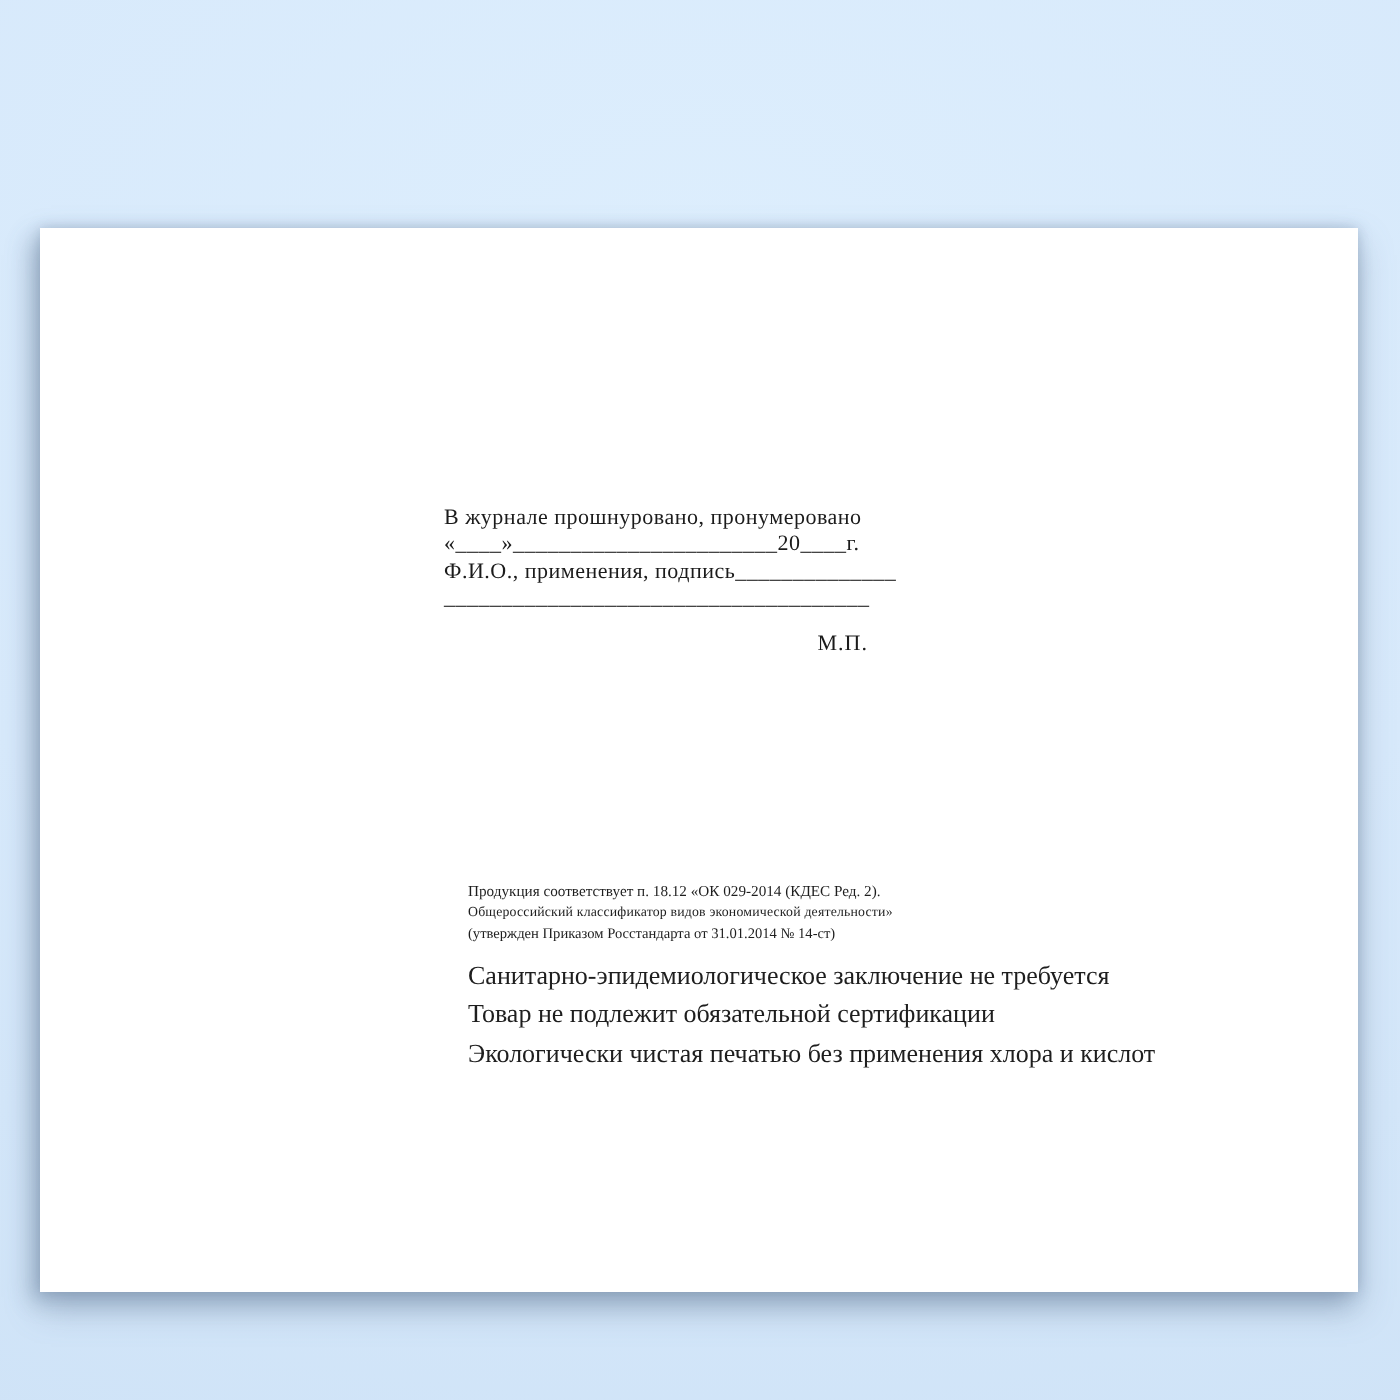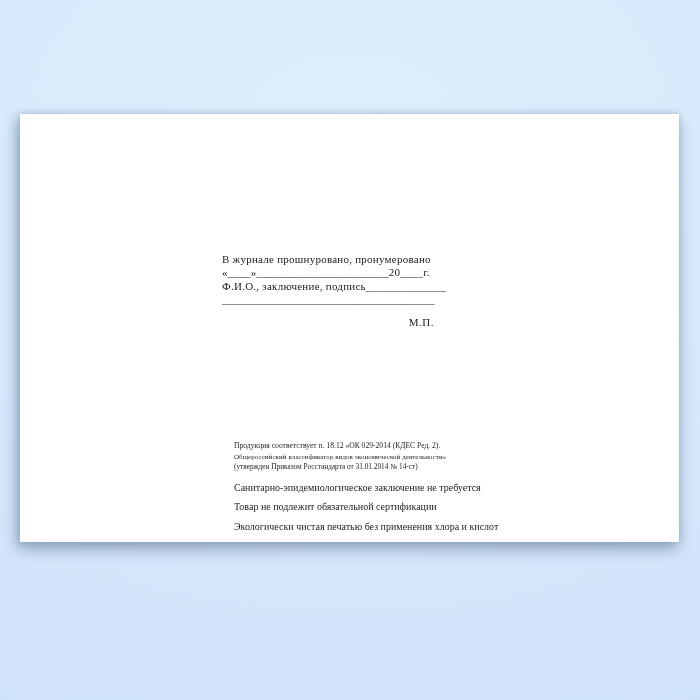--- a/index.html
+++ b/index.html
@@ -16,21 +16,21 @@
   .scene {
     position: relative;
     width: 700px;
     height: 700px;
   }
   .page {
     position: absolute;
     left: 20px;
     top: 114px;
     width: 659px;
-    height: 428px;
+    height: 532px;
     background: #ffffff;
     box-shadow:
       0 0 6px rgba(104, 126, 156, 0.35),
       -5px 5px 10px rgba(104, 126, 156, 0.32),
       0 8px 16px rgba(104, 126, 156, 0.42);
   }
 
   
   .stamp-block {
     position: absolute;
@@ -56,21 +56,21 @@
     left: 202px;
     top: 327px;
     width: 216px;
     color: #1e1e1e;
     white-space: nowrap;
     margin-left: 12px;
   }
   .cl1 { font-size: 7.6px; line-height: 10.5px; }
   .cl2 { font-size: 6.9px; line-height: 10.5px; letter-spacing: 0.1px; }
   .cl3 { font-size: 7.3px; line-height: 10.5px; }
-  .statement { font-size: 10px; line-height: 9px; }
+  .statement { font-size: 13px; line-height: 9px; }
   .s1 { margin-top: 10px; }
   .s2 { margin-top: 10.5px; }
   .s3 { margin-top: 10.5px; }
 
   .age-row {
     margin-top: 7px;
     margin-left: 3px;
     display: flex;
     align-items: flex-start;
   }
@@ -108,21 +108,21 @@
 </style>
 </head>
 <body>
 
 <div class="scene">
   <div class="page">
 
     <div class="stamp-block">
       <div>В журнале прошнуровано, пронумеровано</div>
       <div>«____»_______________________20____г.</div>
-      <div>Ф.И.О., заключение, подпись______________</div>
+      <div>Ф.И.О., применения, подпись______________</div>
       <div>_____________________________________</div>
       <div class="mp">М.П.</div>
     </div>
 
     <div class="compliance-block">
       <div class="cl1">Продукция соответствует п. 18.12 «ОК 029-2014 (КДЕС Ред. 2).</div>
       <div class="cl2">Общероссийский классификатор видов экономической деятельности»</div>
       <div class="cl3">(утвержден Приказом Росстандарта от 31.01.2014 № 14-ст)</div>
 
       <div class="statement s1">Санитарно-эпидемиологическое заключение не требуется</div>

